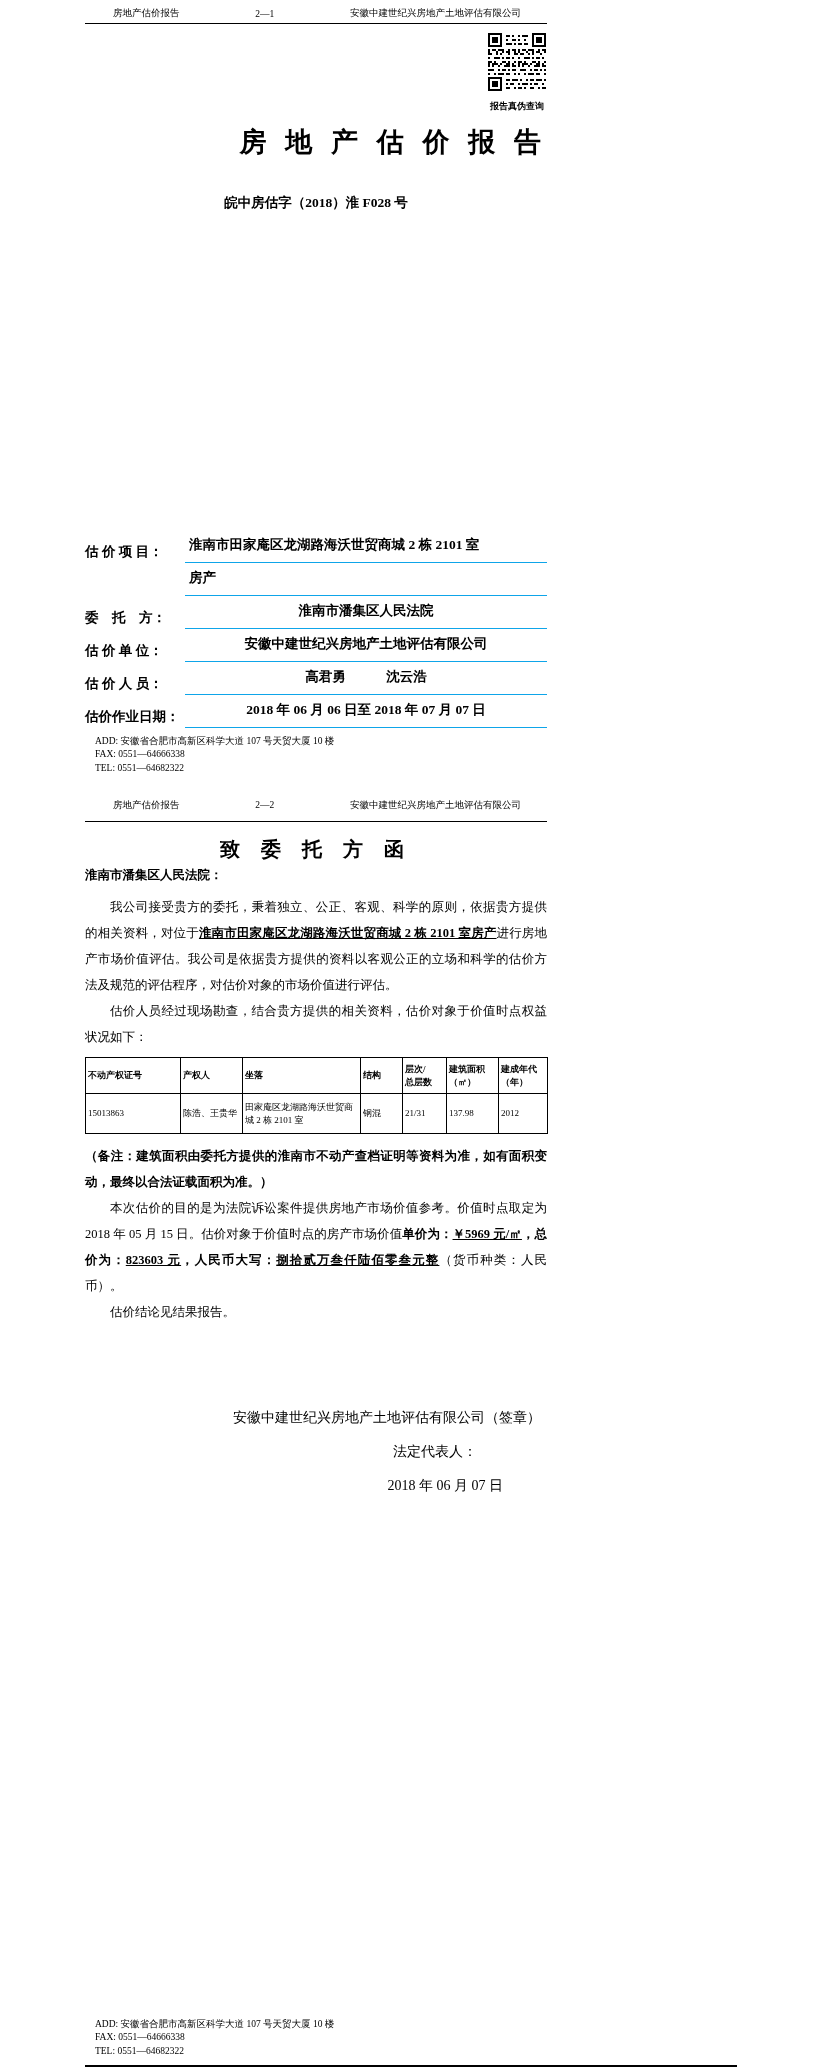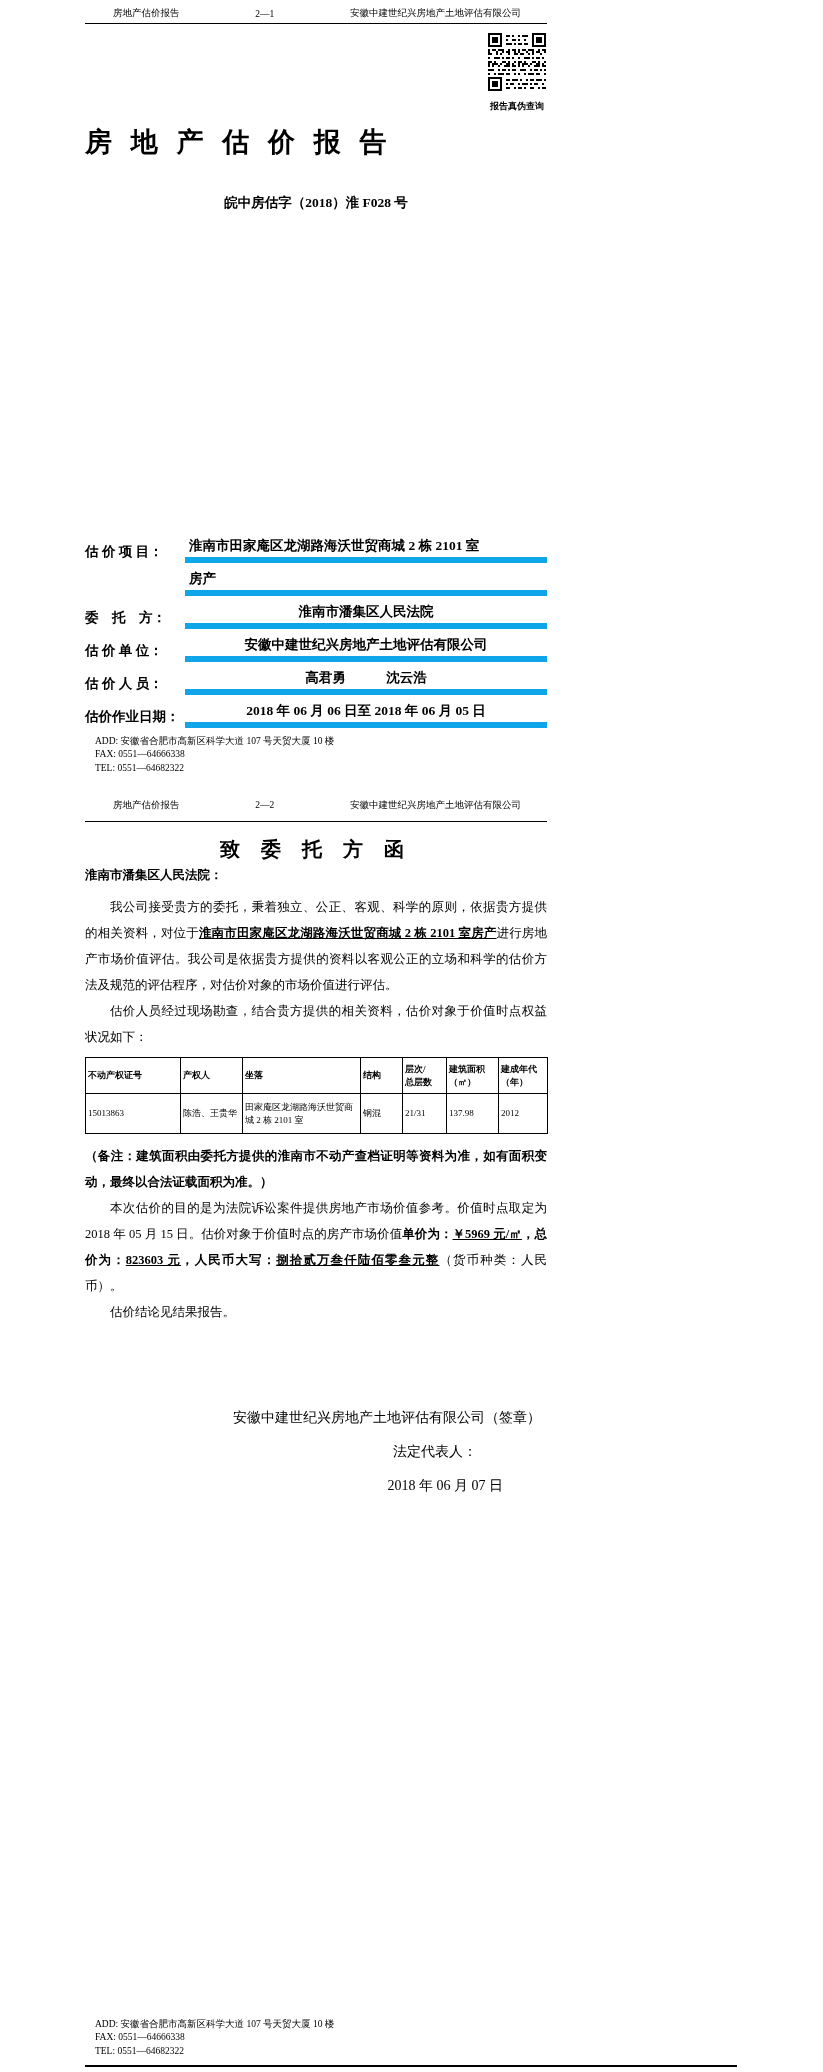--- a/index.html
+++ b/index.html
@@ -20,28 +20,28 @@
     border-bottom:1px solid #000; padding:7px 0 3px; font-size:9.5px;
   }
   .pg-header .h-left { padding-left:28px; }
   .pg-header .h-right { padding-right:26px; }
 
   
   .qr-wrap { position:absolute; top:33px; left:487px; width:60px; text-align:center; }
   .qr-caption { font-size:9px; font-weight:bold; margin-top:5px; white-space:nowrap; }
 
   
-  .title1 { margin-top:100px; text-align:left; font-size:27px; font-weight:bold; letter-spacing:6px; white-space:nowrap; }
+  .title1 { margin-top:100px; text-align:right; font-size:27px; font-weight:bold; letter-spacing:6px; white-space:nowrap; }
   .docnum { margin-top:34px; text-align:center; font-size:13.5px; font-weight:bold; }
 
   
   .form { margin-top:318px; font-size:13.5px; font-weight:bold; }
   .frow { display:flex; align-items:flex-end; height:33px; }
   .flabel { flex:0 0 100px; white-space:nowrap; padding-bottom:2px; }
-  .fvalue { flex:1; border-bottom:6px solid #0ea5e9; text-align:center; white-space:pre; padding-bottom:2px; overflow:hidden; }
+  .fvalue { flex:1; border-bottom:1px solid #0ea5e9; text-align:center; white-space:pre; padding-bottom:8px; overflow:hidden; }
   .fvalue.left { text-align:left; padding-left:4px; }
 
   
   .footer { position:absolute; left:85px; width:462px; font-size:9.5px; line-height:13.5px; bottom:10px; }
   .footer .f-line { padding-left:10px; }
   .footer .f-row { display:flex; justify-content:space-between; padding-left:10px; padding-right:28px;flex-direction:column; }
   .page-2 .footer { bottom:14px; }
   .bottom-rule { position:absolute; left:85px; bottom:5px; width:652px; border-top:2px solid #000; }
 
   
@@ -97,21 +97,21 @@
       <div class="frow">
         <span class="flabel">估 价 单 位：</span>
         <span class="fvalue">安徽中建世纪兴房地产土地评估有限公司</span>
       </div>
       <div class="frow">
         <span class="flabel">估 价 人 员：</span>
         <span class="fvalue">高君勇　　　沈云浩</span>
       </div>
       <div class="frow">
         <span class="flabel">估价作业日期：</span>
-        <span class="fvalue">2018 年 06 月 06 日至 2018 年 06 月 05 日</span>
+        <span class="fvalue">2018 年 06 月 06 日至 2018 年 07 月 07 日</span>
       </div>
     </div>
   </div>
 
   <div class="qr-wrap">
     <svg viewBox="0 0 29 29" width="58" height="58" shape-rendering="crispEdges">
       <rect width="29" height="29" fill="#fff"></rect>
       <g fill="#000">
         <path d="M0 0h7v7H0z M22 0h7v7h-7z M0 22h7v7H0z"></path>
       </g>

